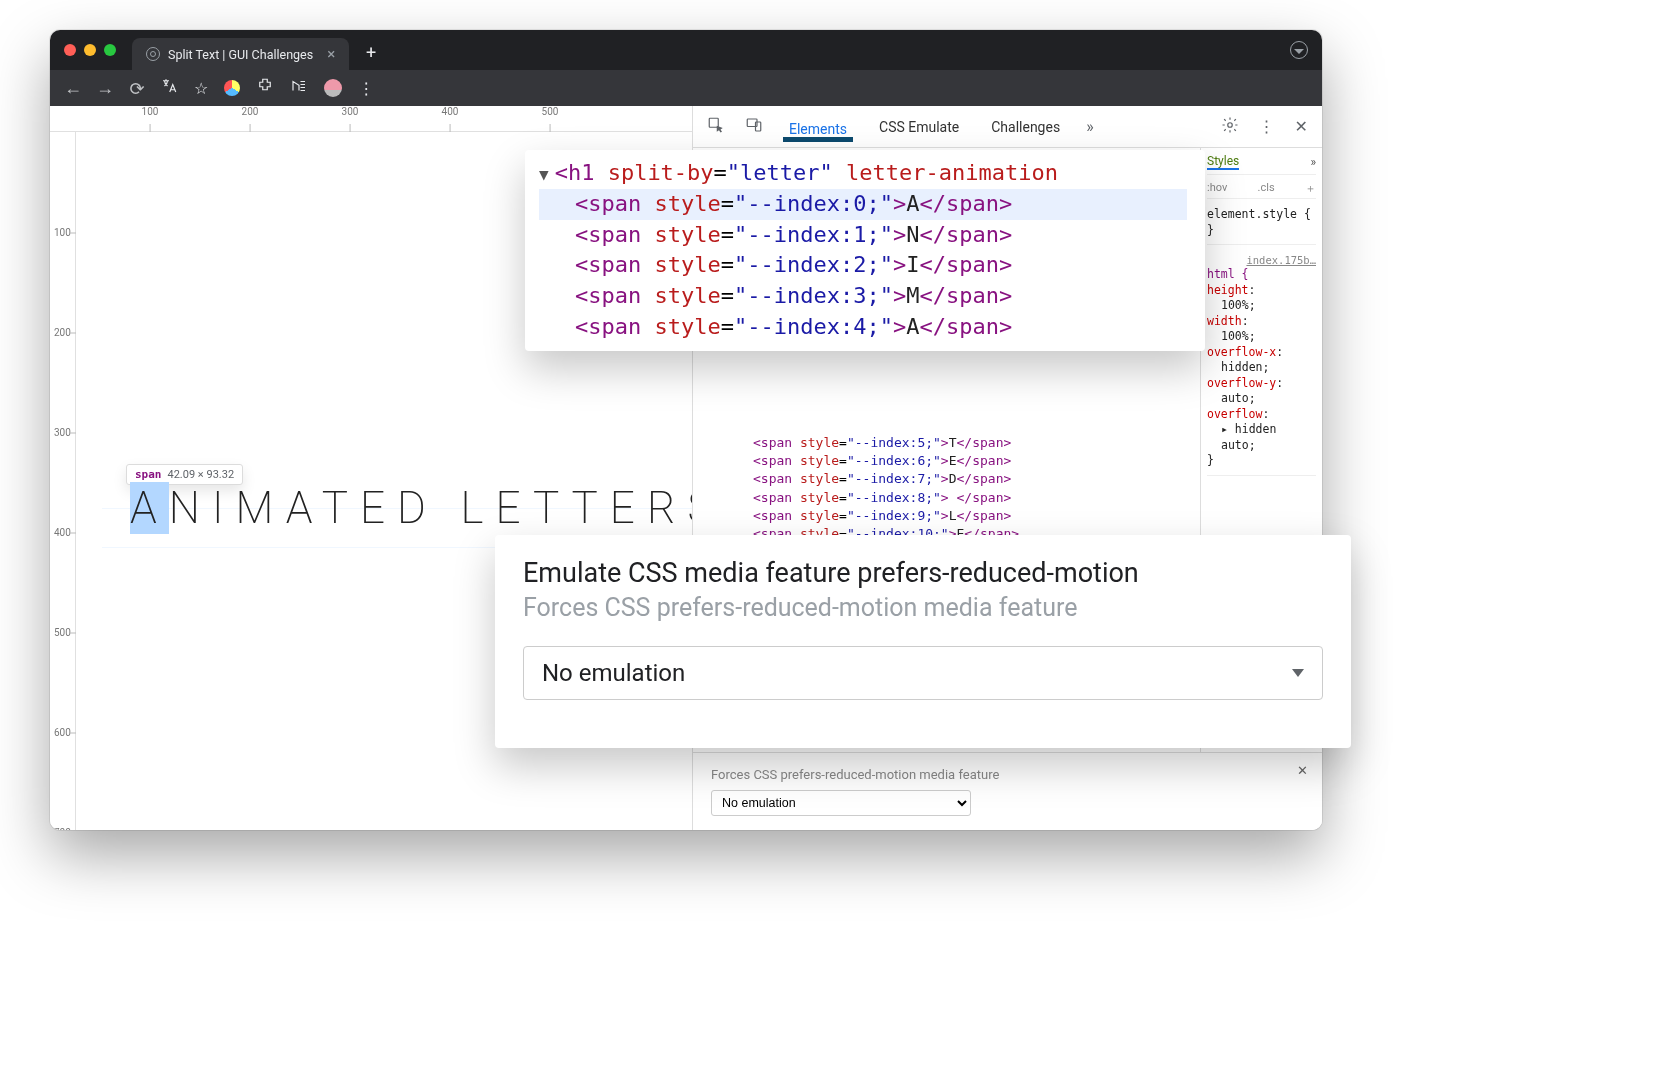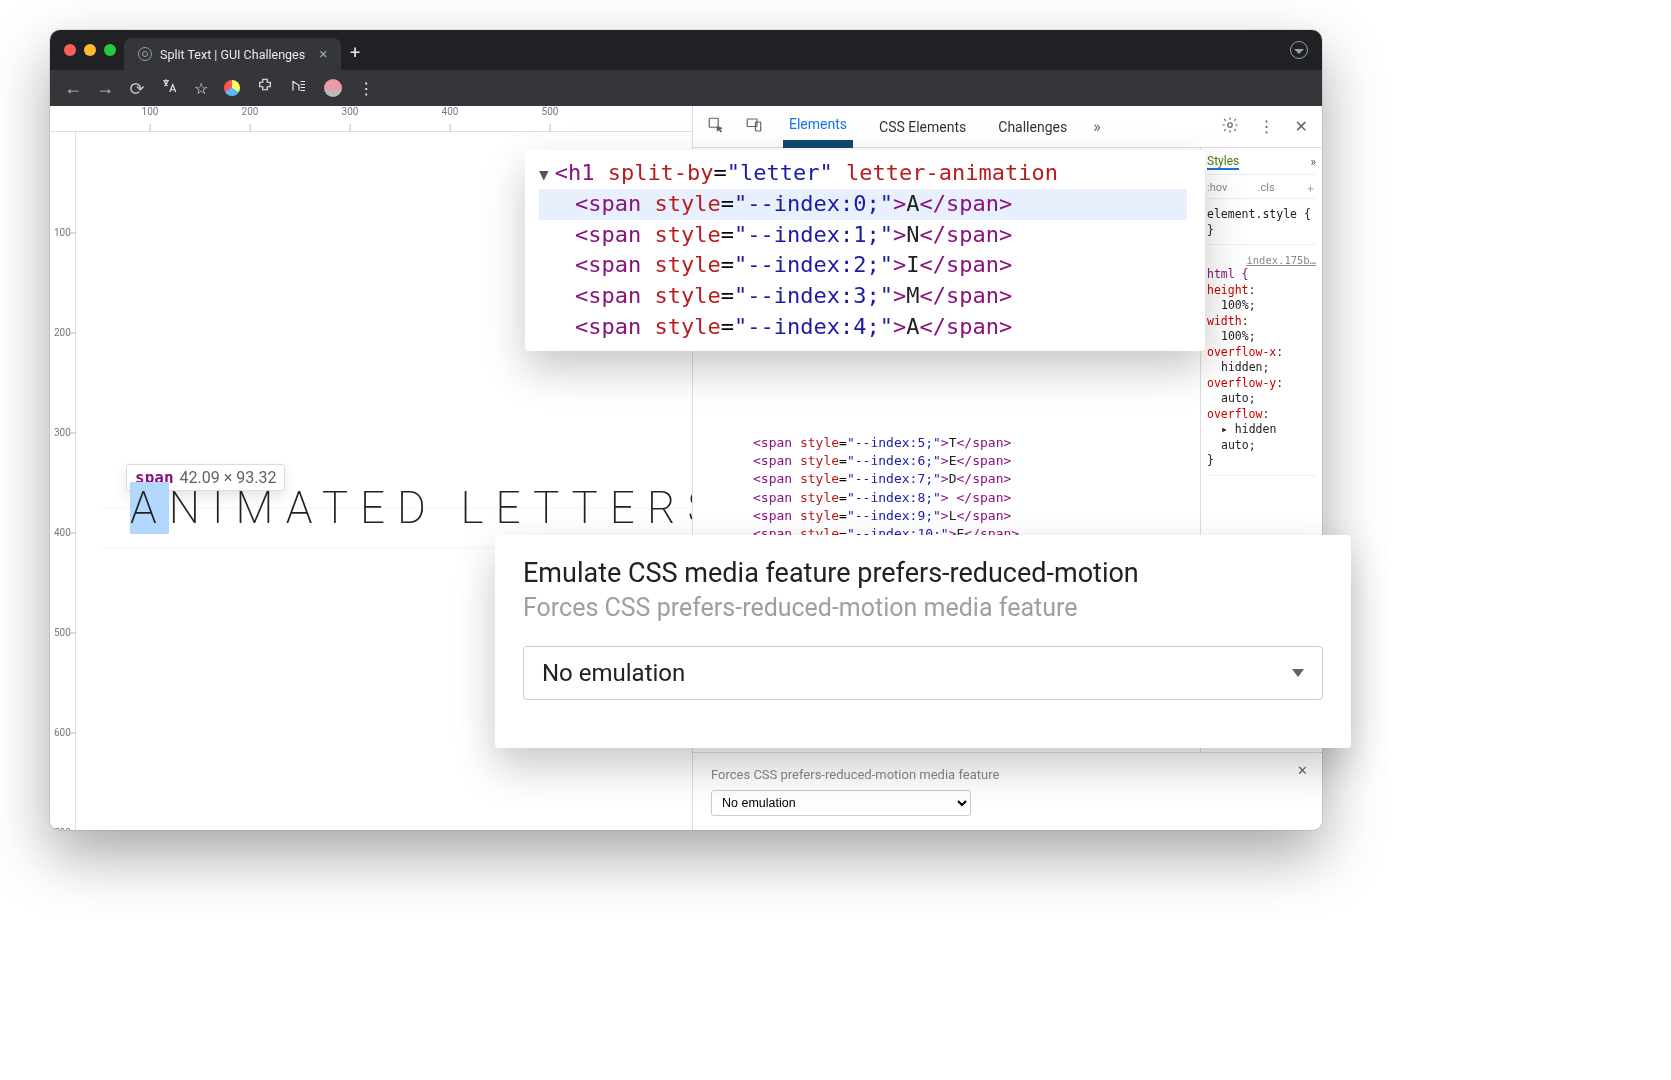--- a/index.html
+++ b/index.html
@@ -13,21 +13,21 @@
     display:flex;align-items:center;justify-content:center;
   }
   .mono { font-family: ui-monospace, SFMono-Regular, Menlo, Monaco, Consolas, monospace; }
 
   
   .window {
     position:absolute; left:50px; top:30px; width:1272px; height:800px;
     background:#fff; border-radius:10px; box-shadow:0 25px 60px rgba(0,0,0,.35), 0 0 0 1px rgba(0,0,0,.08);
     overflow:hidden;
   }
-  .title-bar{ background:#202124; height:40px; display:flex; align-items:center; padding:0 14px; }
+  .title-bar{ background:#202124; height:40px; display:flex; align-items:center; padding:0 14px; gap:8px; }
   .traffic { display:flex; gap:8px; margin-right:8px;}
   .dot{width:12px;height:12px;border-radius:50%;}
   .red{background:#ff5f57;} .yellow{background:#febc2e;} .green{background:#28c840;}
   .tab{ display:flex; align-items:center; gap:8px; background:#35363a; height:32px; border-radius:8px 8px 0 0; margin-top:8px; padding:0 14px; color:#e8eaed; font-size:12.5px;}
   .tab .favicon{width:14px;height:14px;border:1.5px solid #9aa0a6;border-radius:50%;position:relative}
   .tab .favicon::after{content:"";position:absolute;inset:3px;border:1.5px solid #9aa0a6;border-radius:50%;}
   .tab .x{color:#9aa0a6;font-size:15px;margin-left:6px}
   .newtab{width:28px;height:28px;border-radius:50%;color:#e8eaed;font-size:18px;display:flex;align-items:center;justify-content:center;margin-top:4px}
   .title-bar .spacer{flex:1}
   .title-bar .accmenu{width:18px;height:18px;border:1.5px solid #9aa0a6;border-radius:50%;position:relative}
@@ -50,30 +50,30 @@
   .ruler-h .tick::before{content:"";position:absolute;left:50%;top:18px;width:1px;height:8px;background:#bbb}
   .ruler-v{position:absolute;top:26px;left:0;bottom:0;width:26px;border-right:1px solid #e0e0e0;}
   .ruler-v .tick{position:absolute;left:4px;font-size:10px;color:#777;transform:translateY(-50%);}
   .ruler-v .tick::after{content:"";position:absolute;left:16px;top:50%;width:6px;height:1px;background:#bbb}
 
   
   .viewport{position:absolute;left:26px;top:26px;right:0;bottom:0;}
   .heading{position:absolute;left:54px;top:350px;font-size:44px;font-weight:200;letter-spacing:12px;color:#222}
   .heading .h-letter{color:#222}
   .heading .h-letter.sel{background:#b3d7ff;}
-  .tooltip{position:absolute;left:50px;top:332px;background:#fff;border:1px solid #dcdcdc;border-radius:3px;box-shadow:0 6px 14px rgba(0,0,0,.1);font-size:16px;color:#5f6368;padding:3px 8px;display:flex;gap:6px;align-items:center}
+  .tooltip{position:absolute;left:50px;top:332px;background:#fff;border:1px solid #dcdcdc;border-radius:3px;box-shadow:0 6px 14px rgba(0,0,0,.1);font-size:11px;color:#5f6368;padding:3px 8px;display:flex;gap:6px;align-items:center}
   .tooltip b{color:#881280;font-weight:600;font-family:ui-monospace,Menlo,monospace}
   .tooltip::after{content:"";position:absolute;left:30px;top:100%;border:6px solid transparent;border-top-color:#fff}
   .sel-marker{position:absolute;left:26px;top:376px;width:690px;height:0;border-top:1px solid #c6e0ff;border-bottom:1px solid #c6e0ff;height:40px;pointer-events:none;opacity:.25}
 
   
   .devtools{position:absolute;top:0;right:0;bottom:0;width:630px;background:#fff;border-left:1px solid #ddd;display:flex;flex-direction:column}
   .dt-tabs{height:42px;display:flex;align-items:center;gap:20px;padding:0 14px;border-bottom:1px solid #ddd;font-size:14px;color:#333}
   .dt-tabs .dttab{padding:10px 6px;cursor:pointer}
-  .dt-tabs .dttab.active{color:#1a73e8;border-bottom:8px solid #0c4a6e;padding-bottom:8px}
+  .dt-tabs .dttab.active{color:#1a73e8;border-bottom:5px solid #0c4a6e;padding-bottom:0}
   .dt-tabs .iconbtn{color:#5f6368;font-size:16px}
   .dt-tabs .spacer{flex:1}
 
   .dt-body{display:flex;flex:1;min-height:0}
   .dt-dom{flex:1;padding:6px 8px 6px 40px;position:relative;overflow:hidden;font-size:13px}
   .dom-line{white-space:nowrap;line-height:1.4}
   .dom-line.indent1{padding-left:20px}
   .dom-line.sel{background:#e8f0fe}
 
   .dt-styles{width:122px;border-left:1px solid #ddd;font-size:12px;padding:6px 6px;display:flex;flex-direction:column;gap:4px}
@@ -194,21 +194,21 @@
               <path d="M13 13l8 3-3 2 2 3-2 1-2-3-3 2z" fill="#5f6368" stroke="none"></path>
             </svg>
         </span>
         <span class="iconbtn">
           <svg class="icon" viewBox="0 0 24 24">
               <rect x="3" y="4" width="13" height="10" rx="1"></rect>
               <rect x="14" y="8" width="7" height="12" rx="1"></rect>
             </svg>
         </span>
         <span class="dttab active">Elements</span>
-        <span class="dttab">CSS Elements</span>
+        <span class="dttab">CSS Emulate</span>
         <span class="dttab">Challenges</span>
         <span class="iconbtn">»</span>
         <div class="spacer"></div>
         <span class="iconbtn">
           <svg class="icon" viewBox="0 0 24 24">
               <circle cx="12" cy="12" r="3"></circle>
               <path d="M12 2v3M12 19v3M4.2 4.2l2.1 2.1M17.7 17.7l2.1 2.1M2 12h3M19 12h3M4.2 19.8l2.1-2.1M17.7 6.3l2.1-2.1"></path>
             </svg>
         </span>
         <span class="iconbtn">⋮</span>

